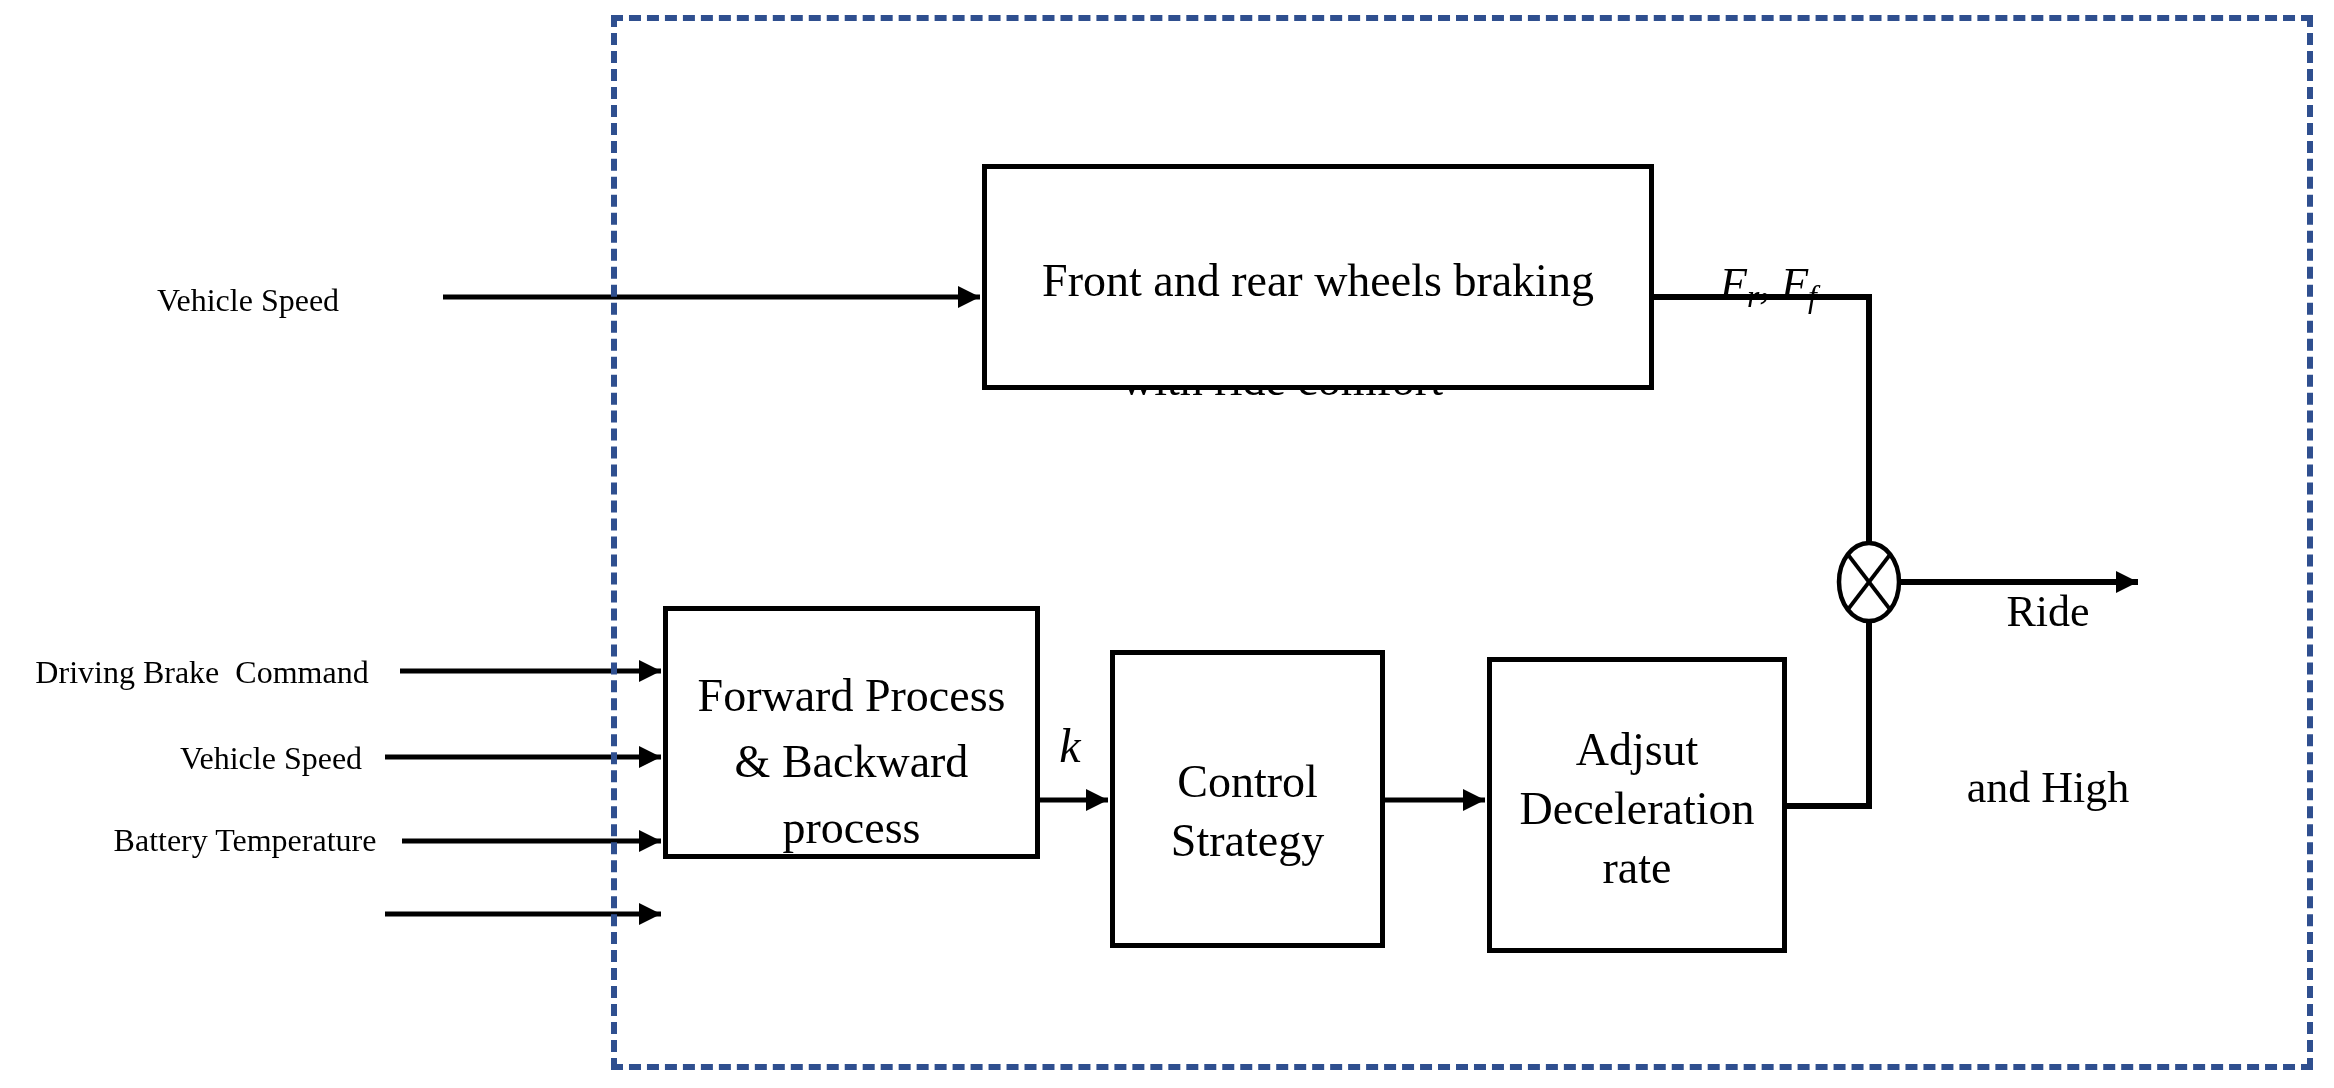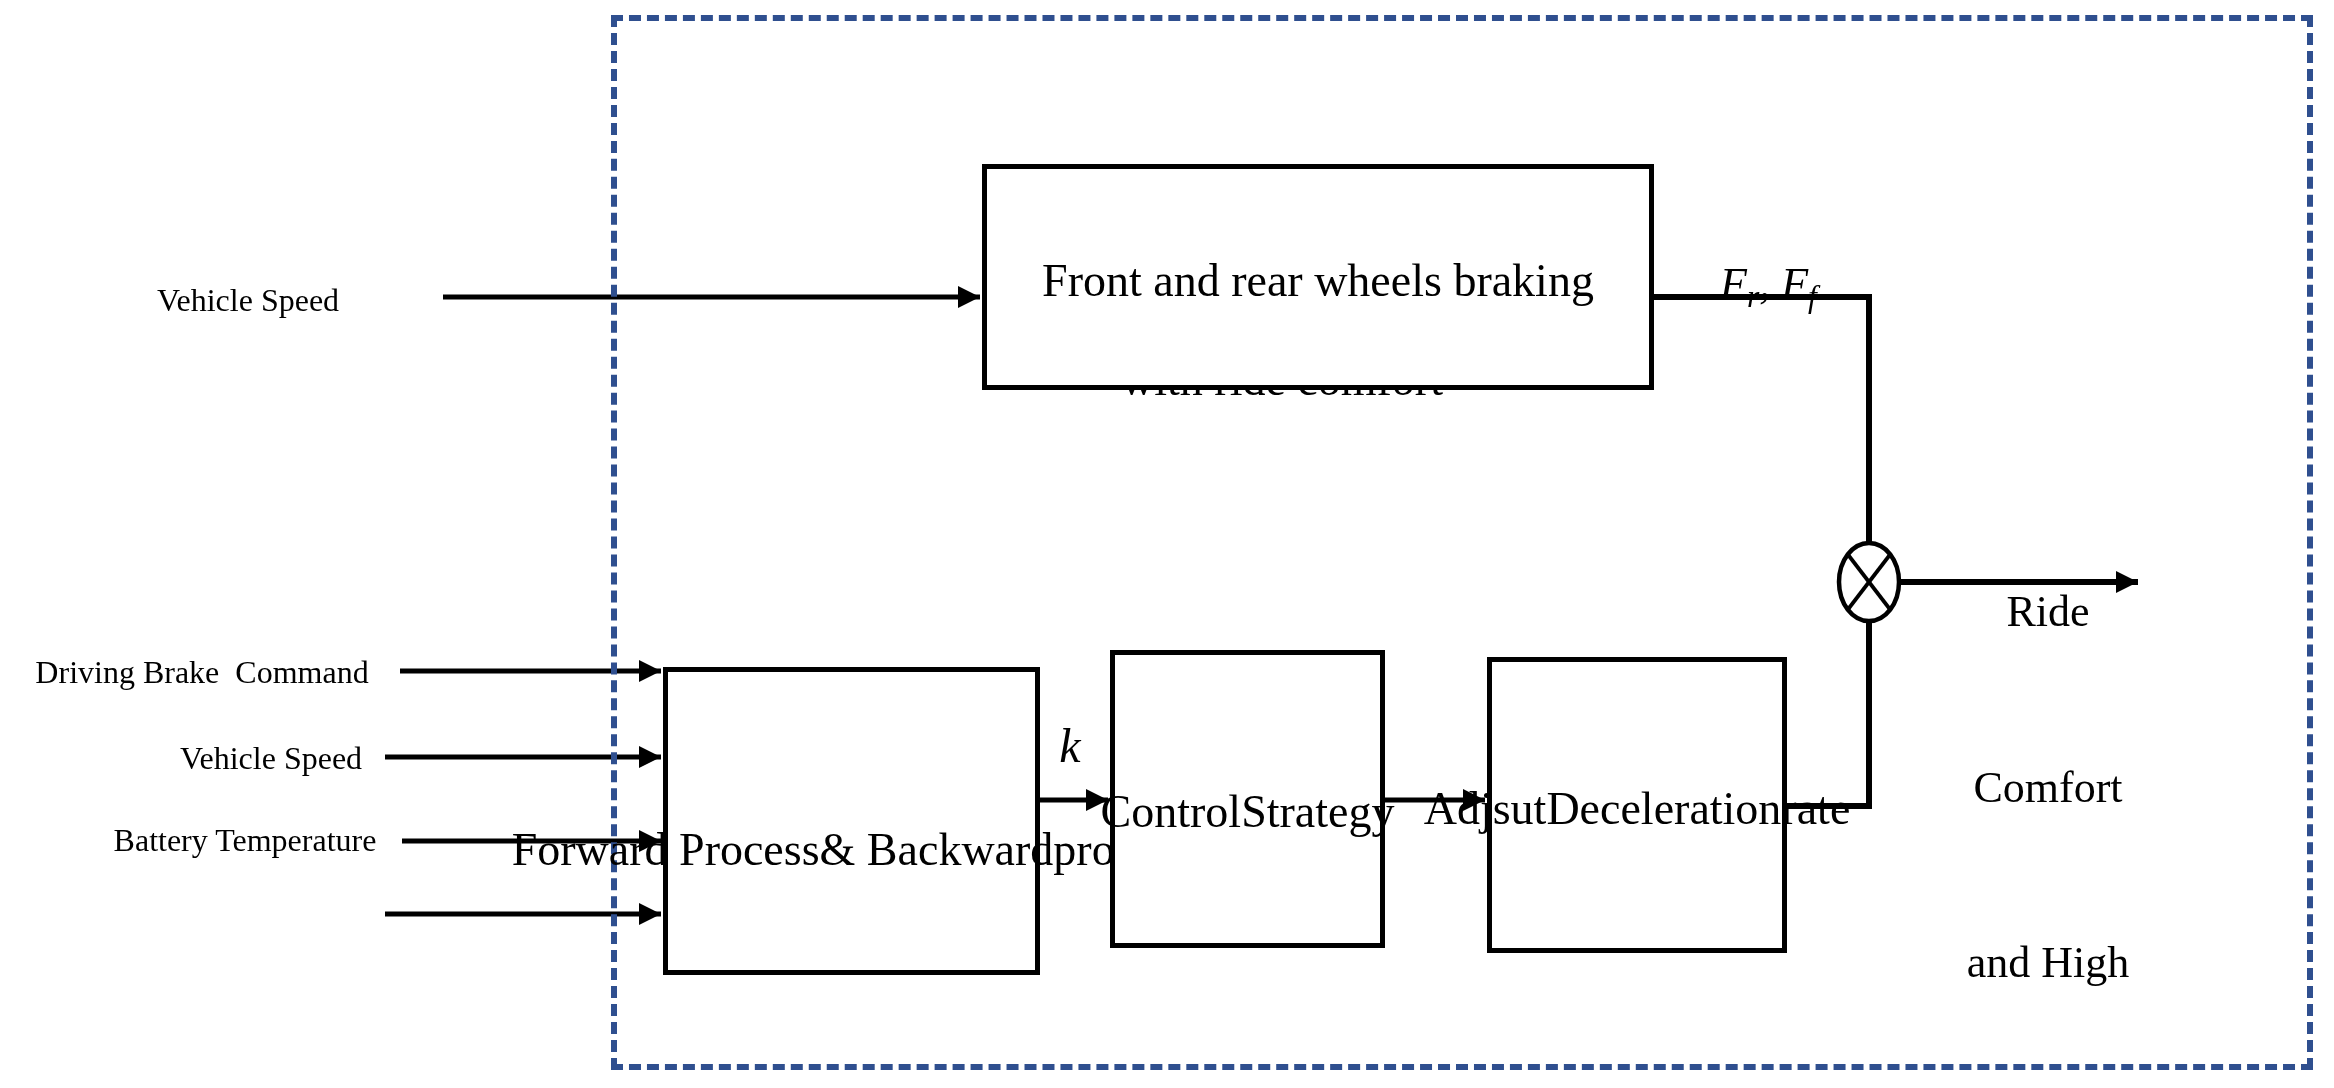--- a/index.html
+++ b/index.html
@@ -35,33 +35,34 @@
     white-space: pre;
   }
   .title span { display: block; }
 
   
   .block {
     box-sizing: border-box;
     border: 5px solid #000000;
     background: #ffffff;
     display: flex;
+    flex-direction: column;
     align-items: center;
     justify-content: center;
     text-align: center;
     font-size: 46px;
     white-space: pre;
   }
   .block span { display: block; }
   #block-distribution {
     left: 982px; top: 164px; width: 672px; height: 226px;
     line-height: 57px; padding-top: 6px;
   }
   #block-forward {
-    left: 663px; top: 667px; width: 377px; height: 308px;
+    left: 663px; top: 606px; width: 377px; height: 253px;
     line-height: 66px; padding-top: 58px;
   }
   #block-control {
     left: 1110px; top: 650px; width: 275px; height: 298px;
     line-height: 59px; padding-top: 24px;
   }
   #block-adjust {
     left: 1487px; top: 657px; width: 300px; height: 296px;
     line-height: 59px; padding-top: 6px;
   }
@@ -172,18 +173,17 @@
   <div id="label-btemp" class="abs io-label">Battery Temperature</div>
 
   <div id="label-f" class="abs math">
     <span>F</span><span class="sub">r</span><span>, </span><span>F</span><span class="sub">f</span>
   </div>
 
   <div id="label-k" class="abs math">k</div>
 
   <div id="label-output" class="abs">
     <span>Ride</span>
-    <span>Comfort</span>
     <span>and High</span>
     
   </div>
 
 </div>
 
 </body></html>

